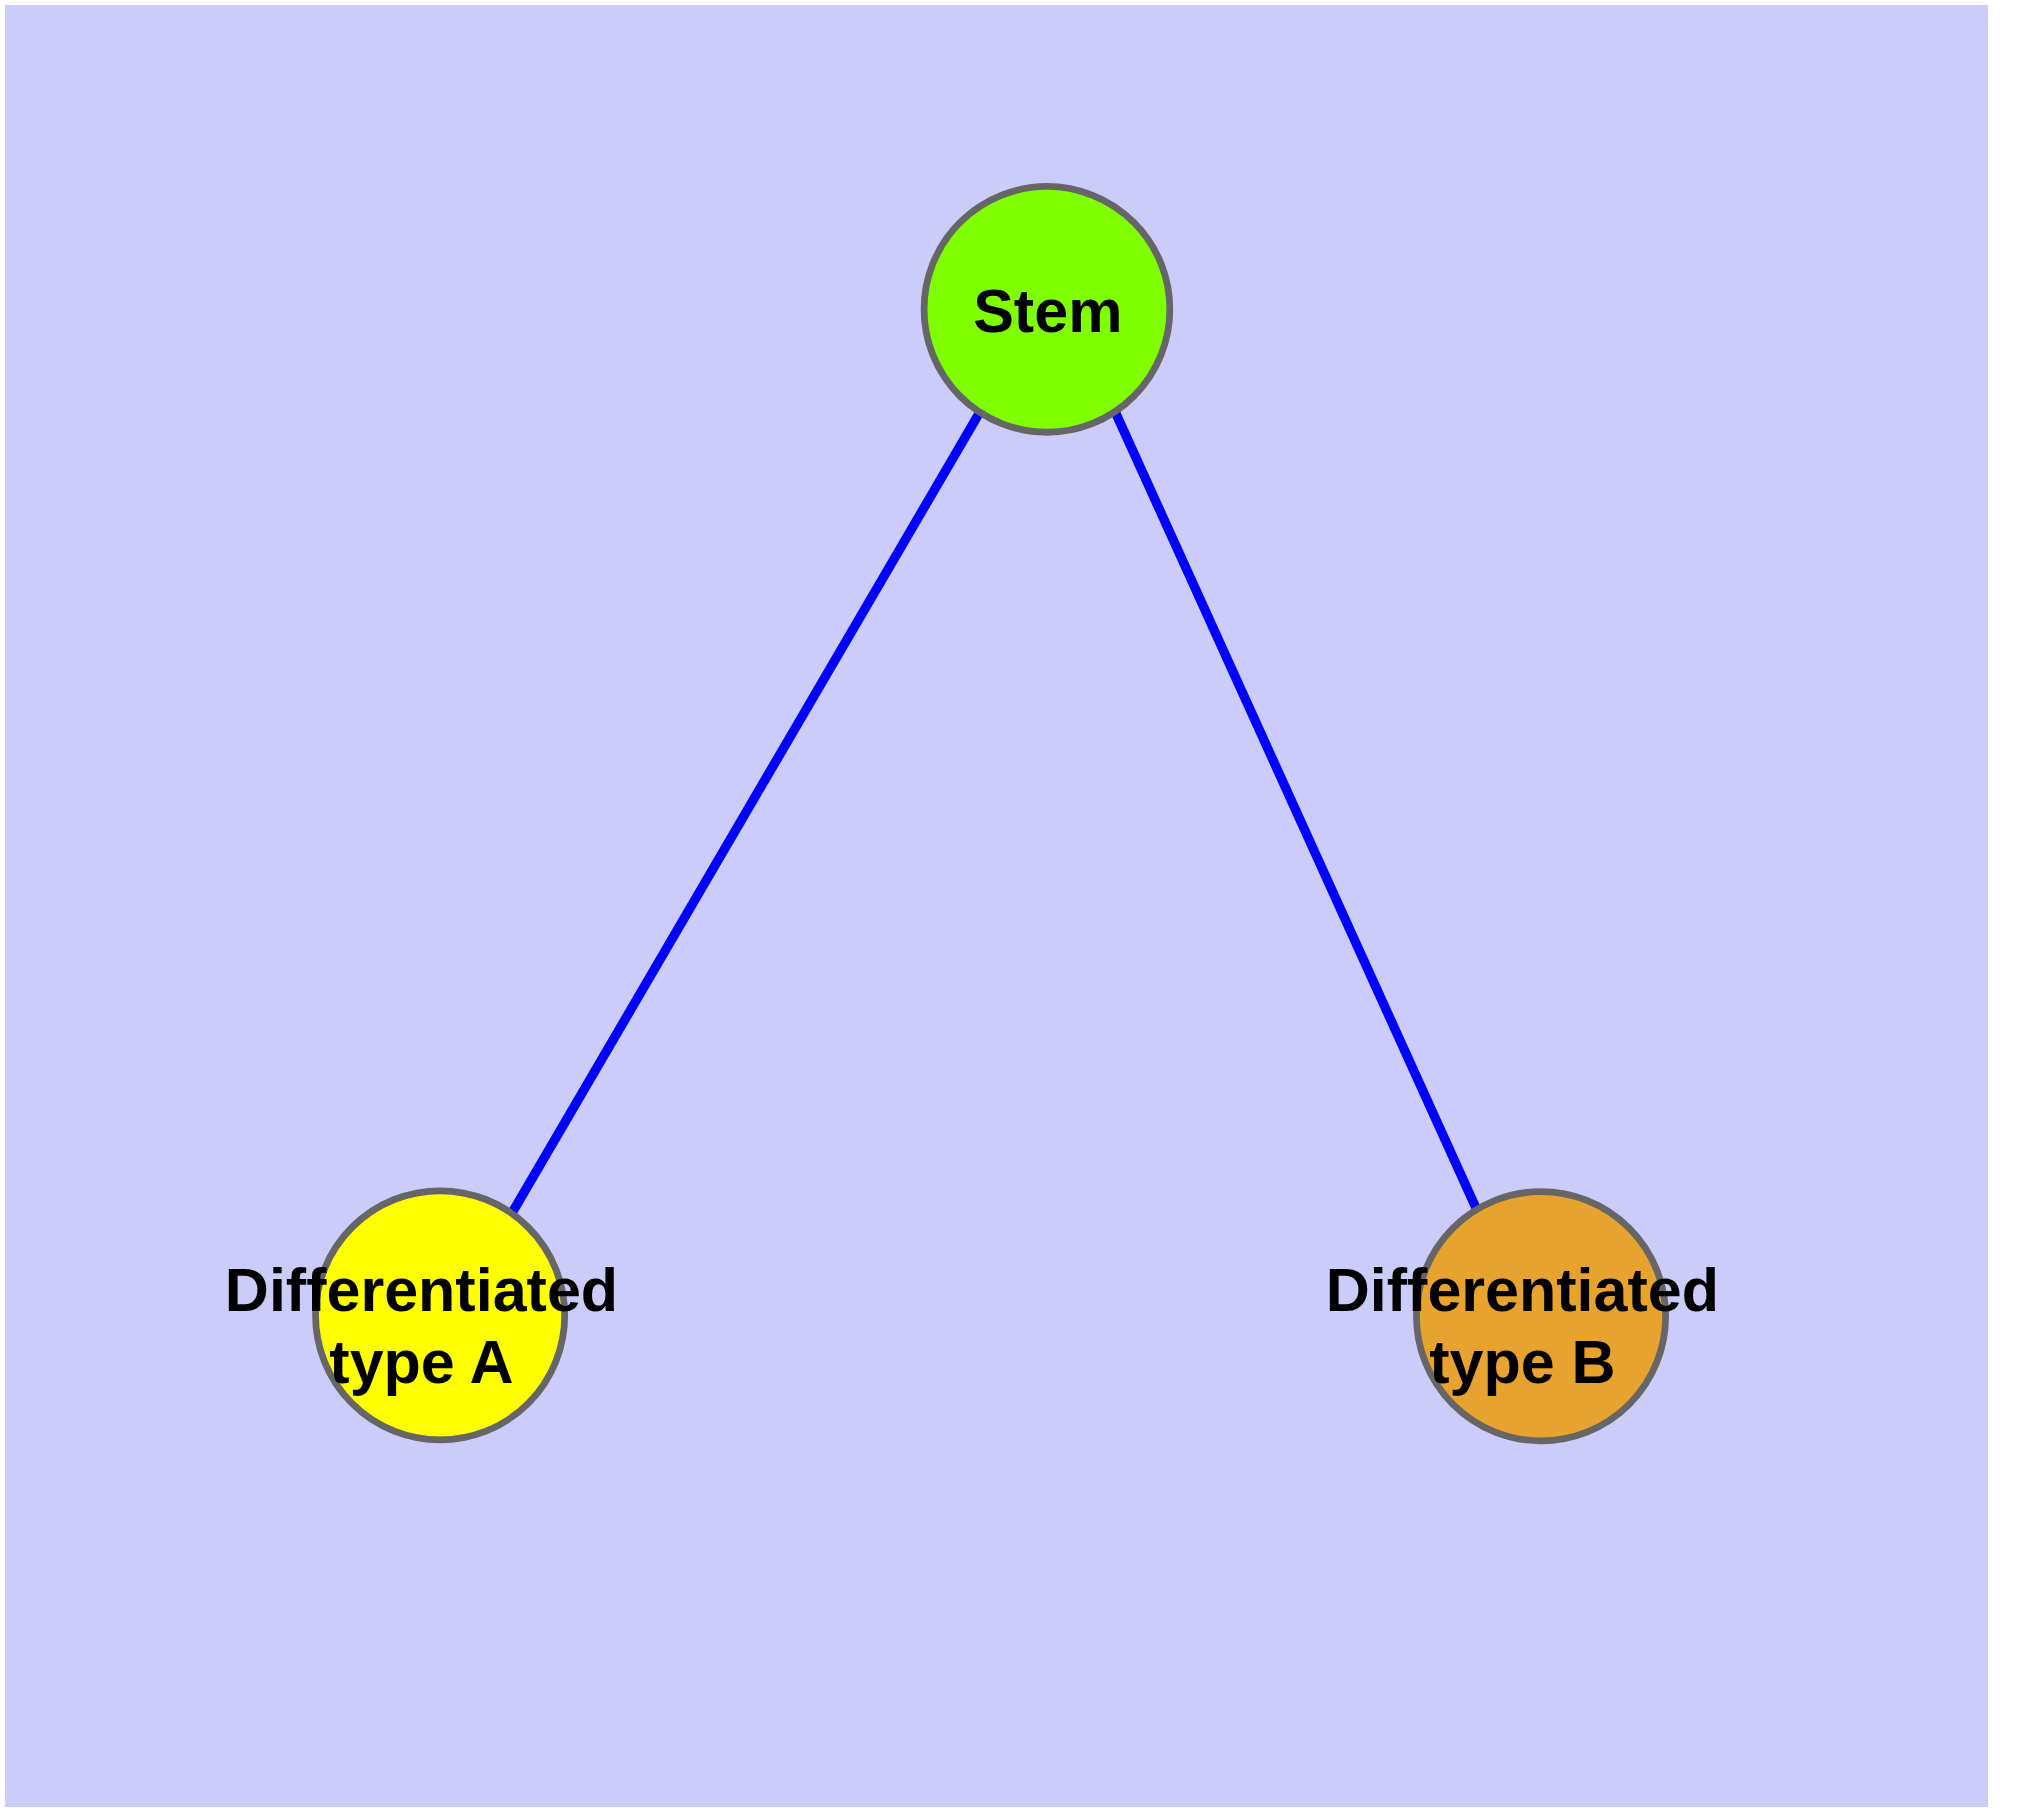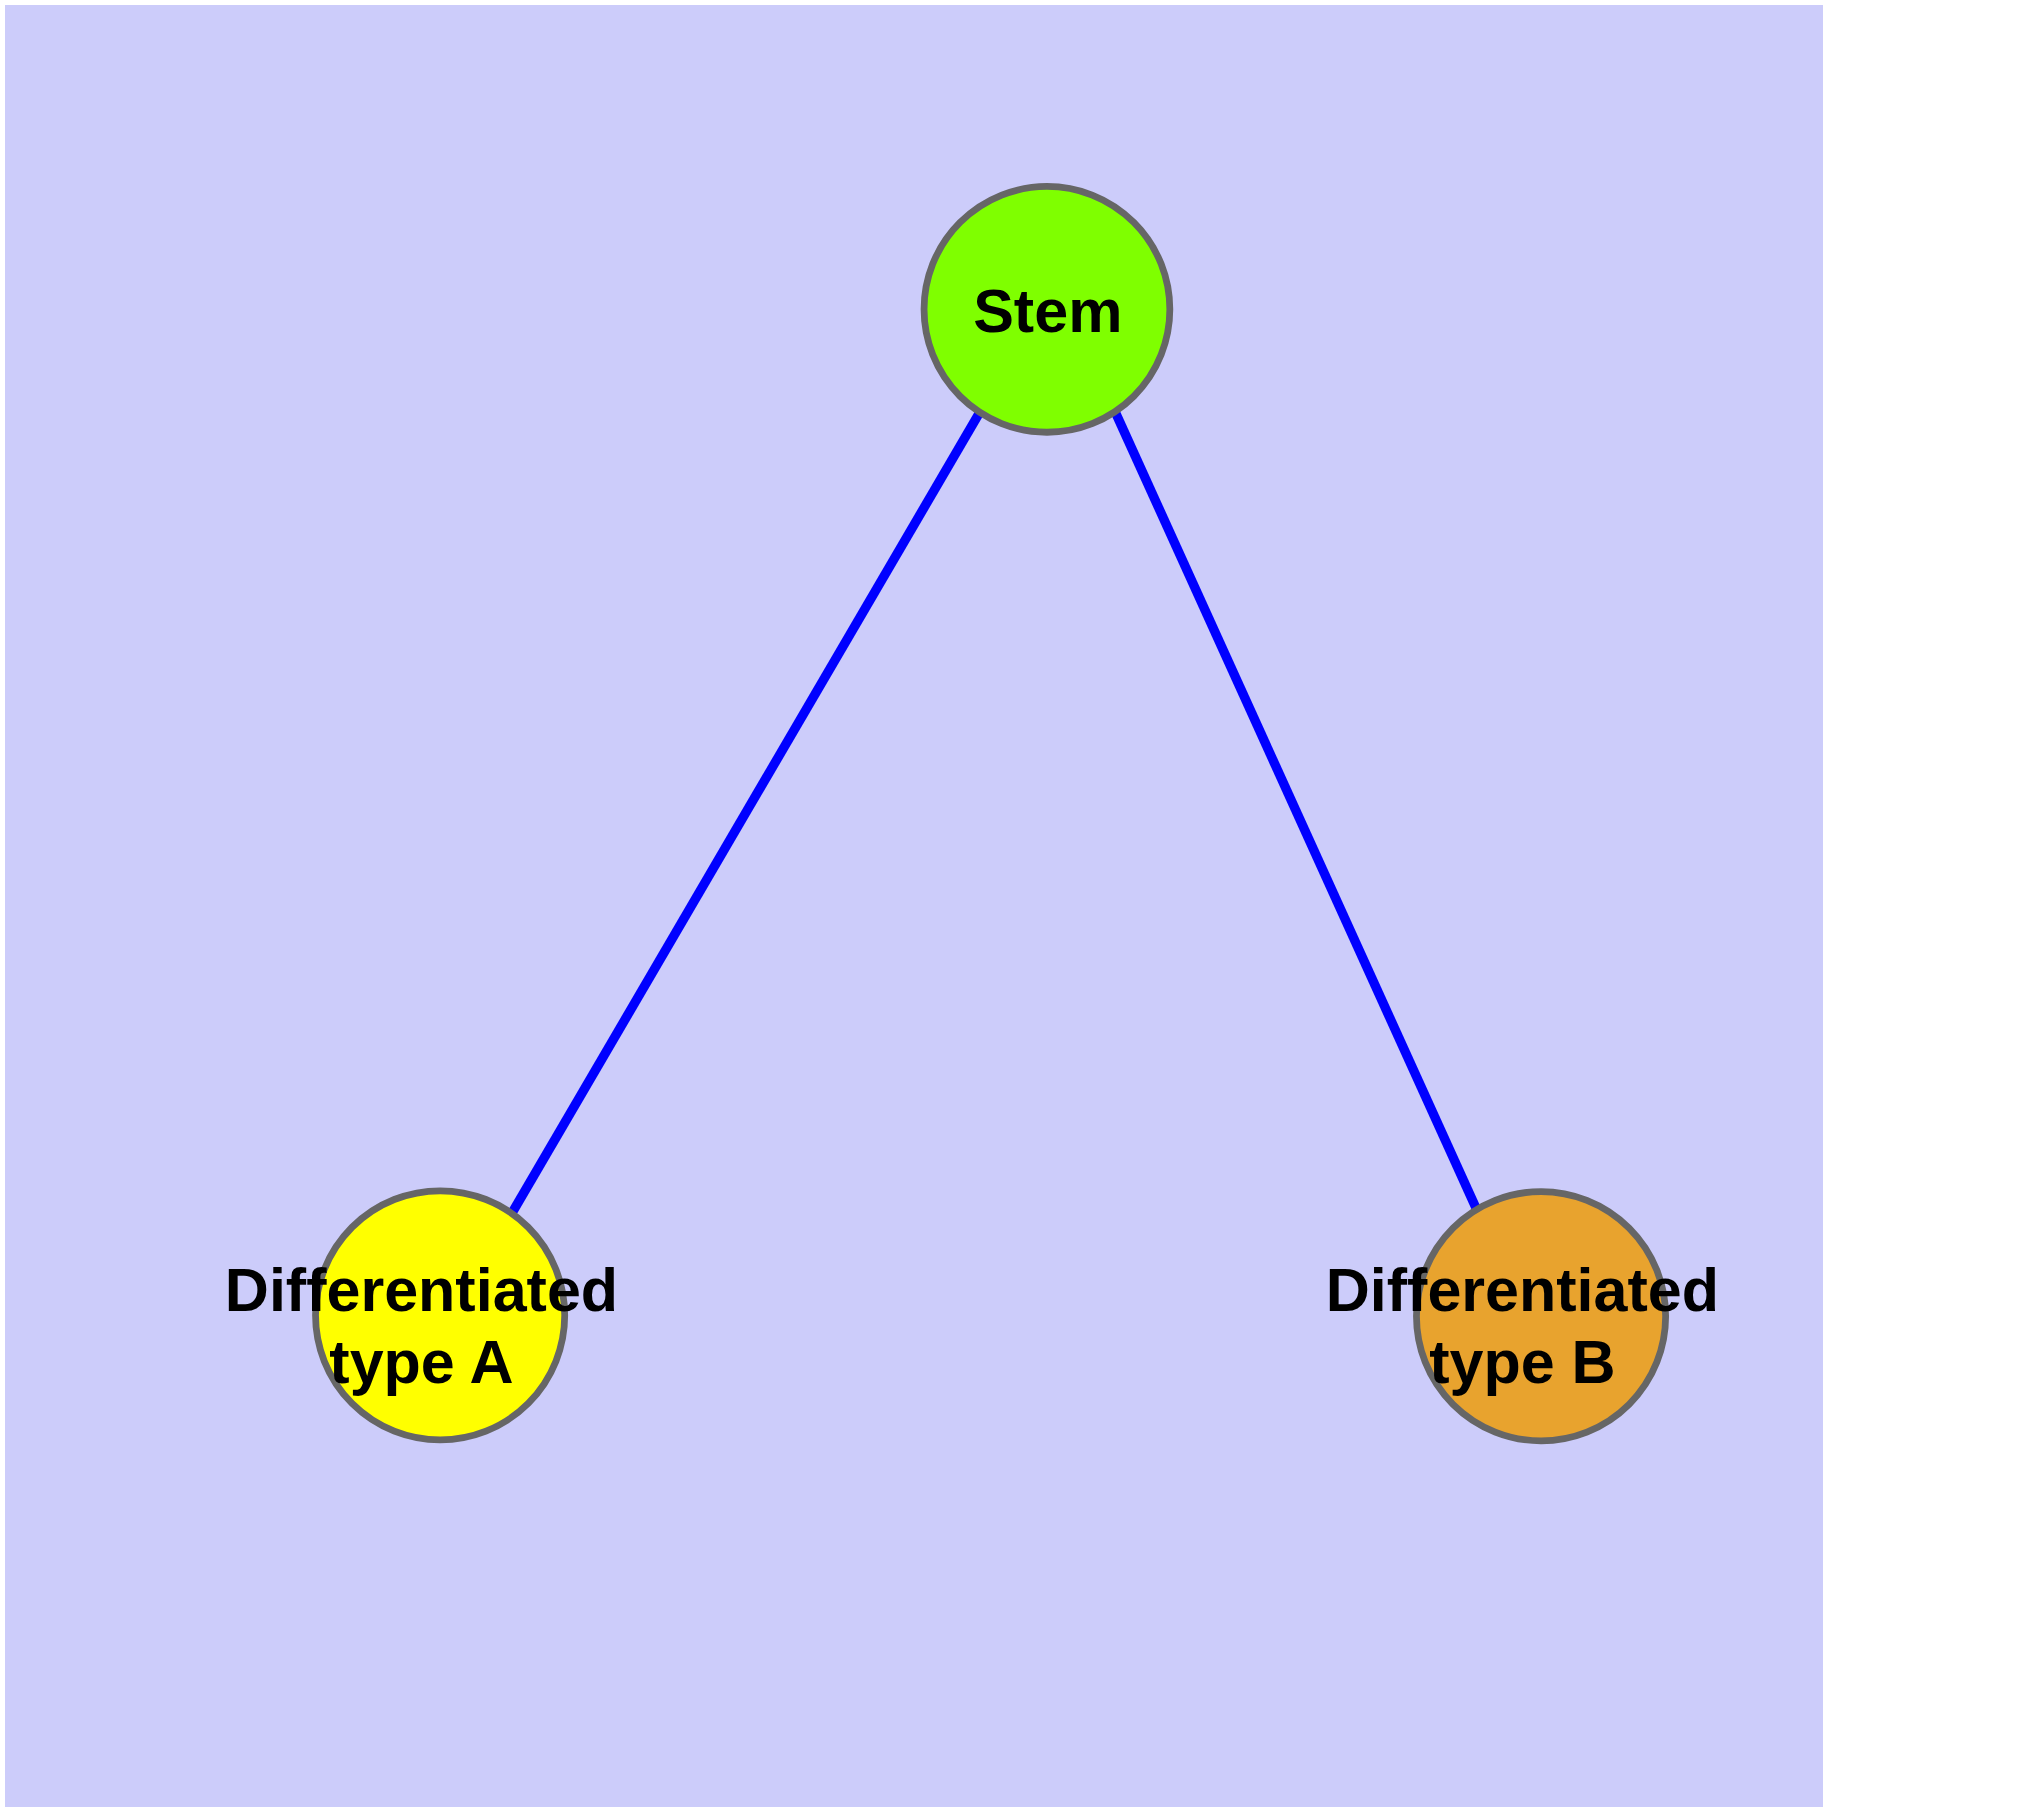--- a/index.html
+++ b/index.html
@@ -6,21 +6,21 @@
   html, body {
     margin: 0;
     padding: 0;
     background: #ffffff;
   }
   body {
     font-family: "Liberation Sans", sans-serif;
   }
   #canvas-wrap {
     position: relative;
-    width: 1823px;
+    width: 1988px;
     height: 1812px;
     background: #ffffff;
     overflow: hidden;
   }
   #graph-surface {
     position: absolute;
     left: 5.1px;
     top: 5.1px;
     width: 2015px;
     height: 1802px;

